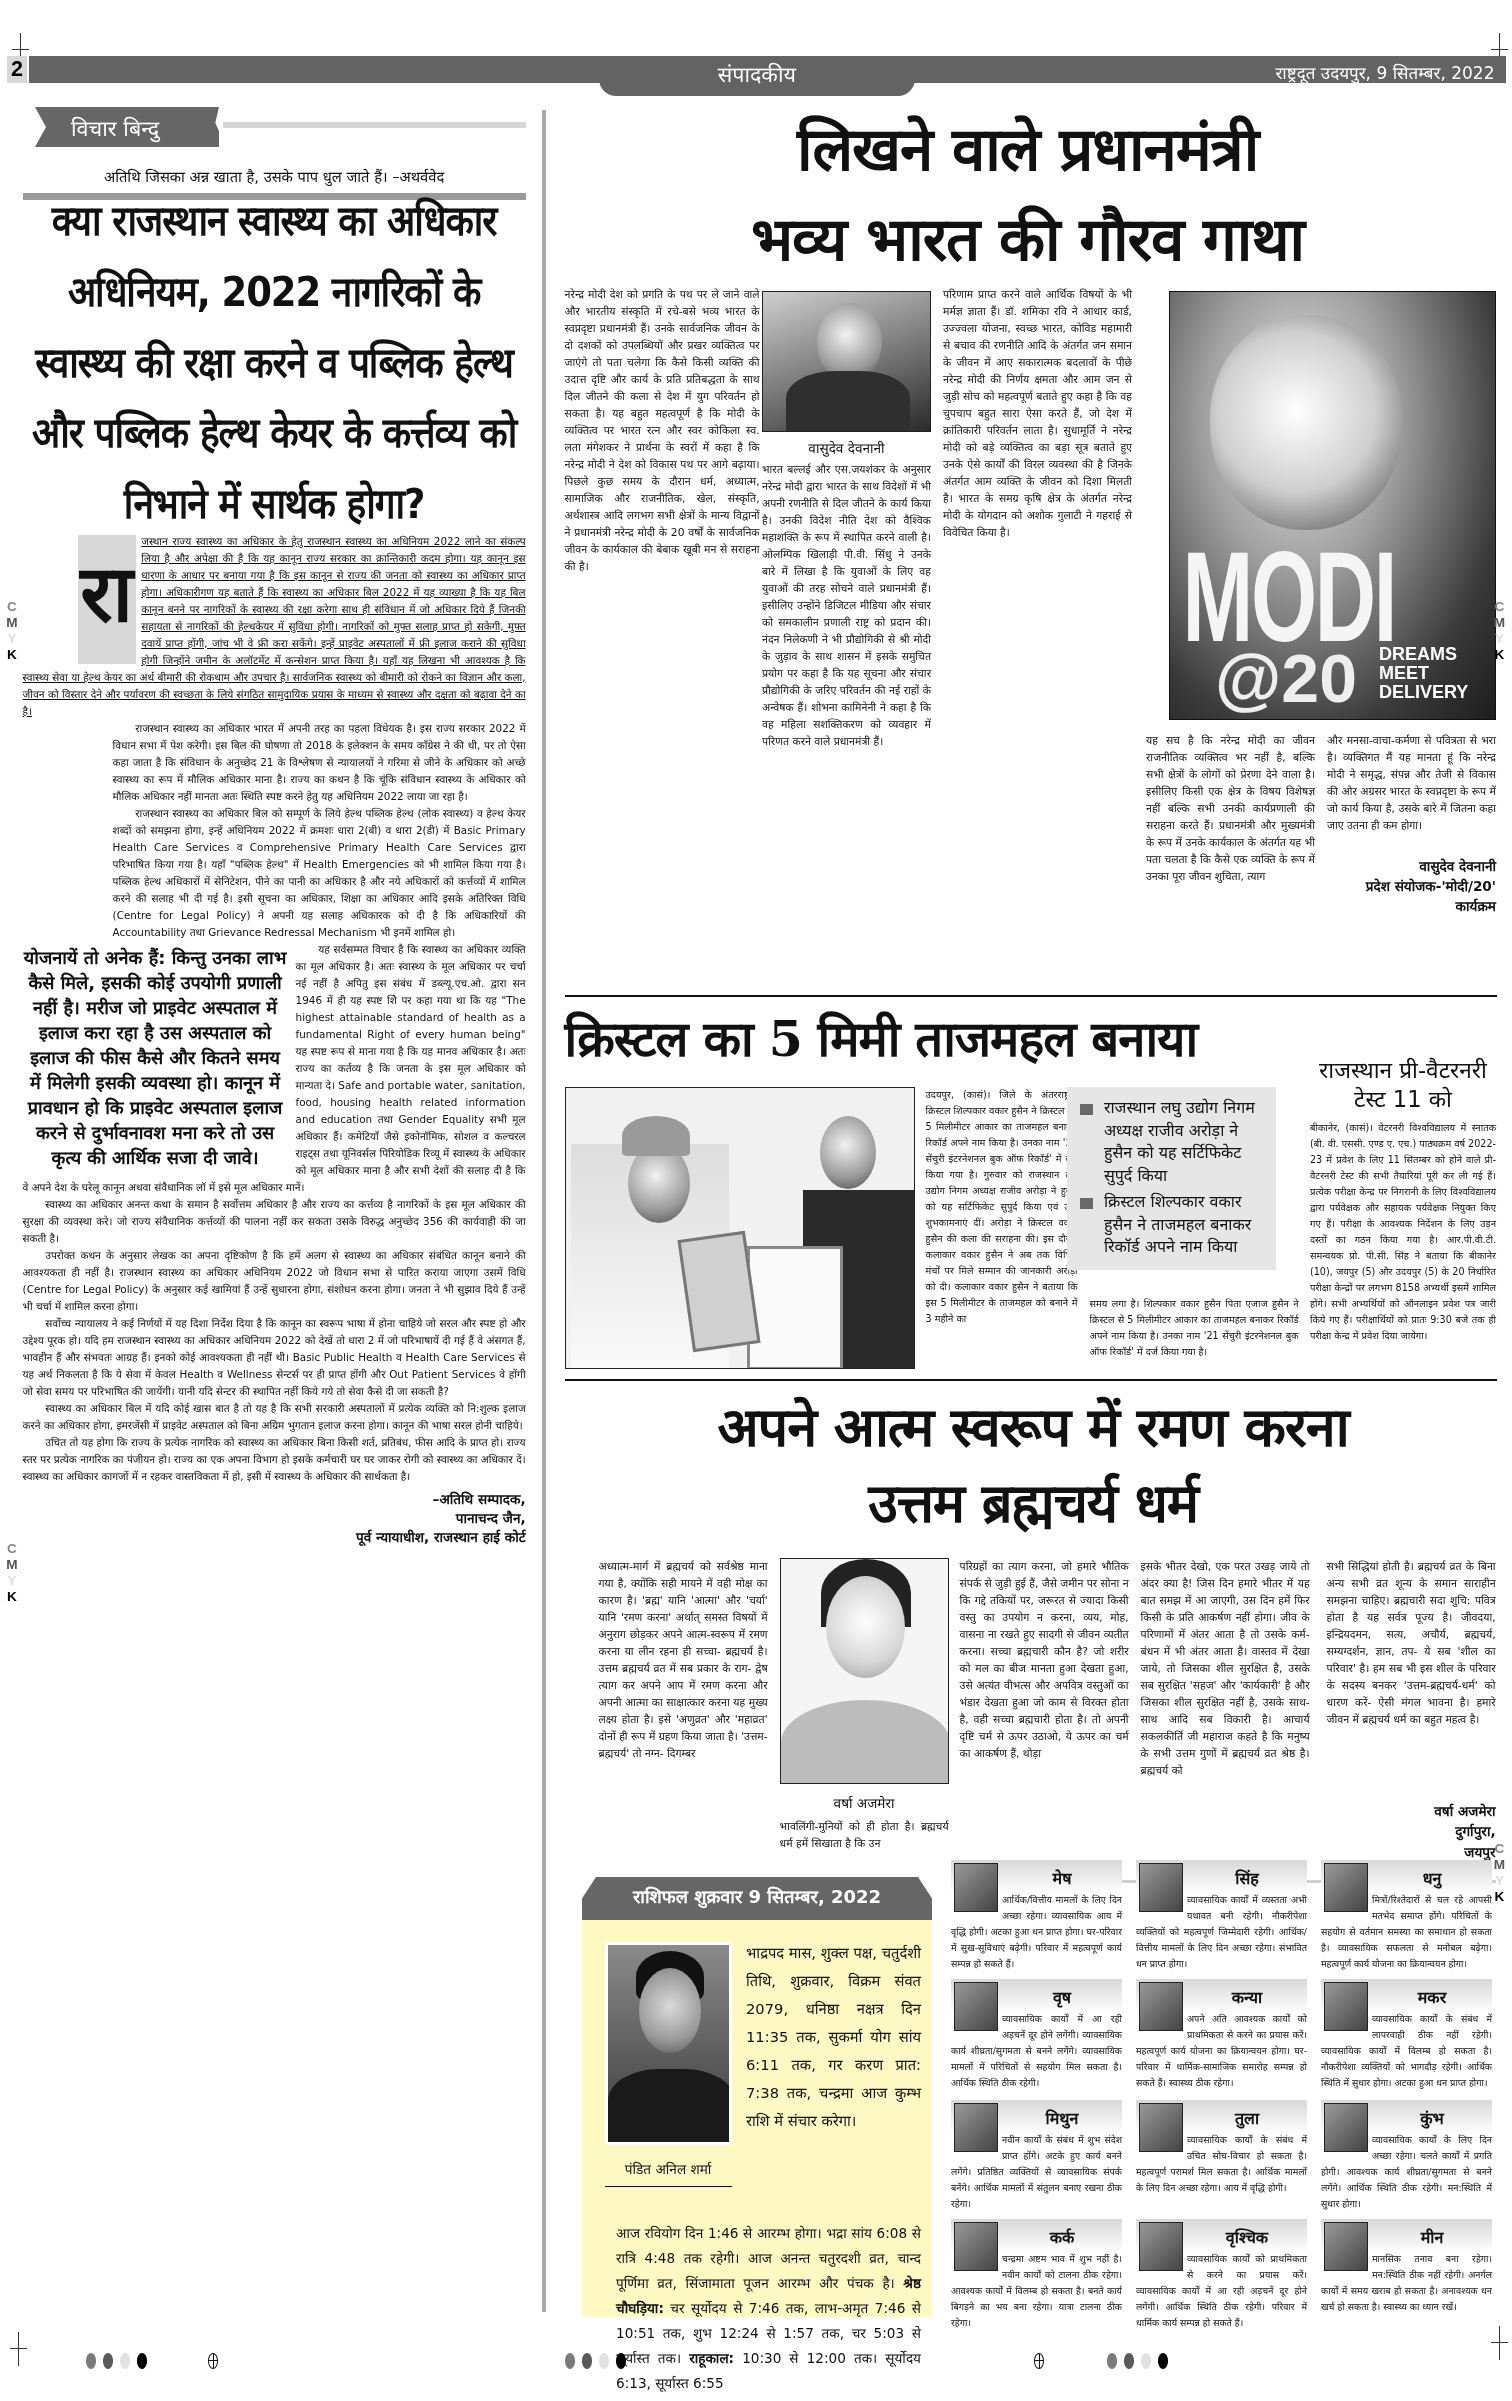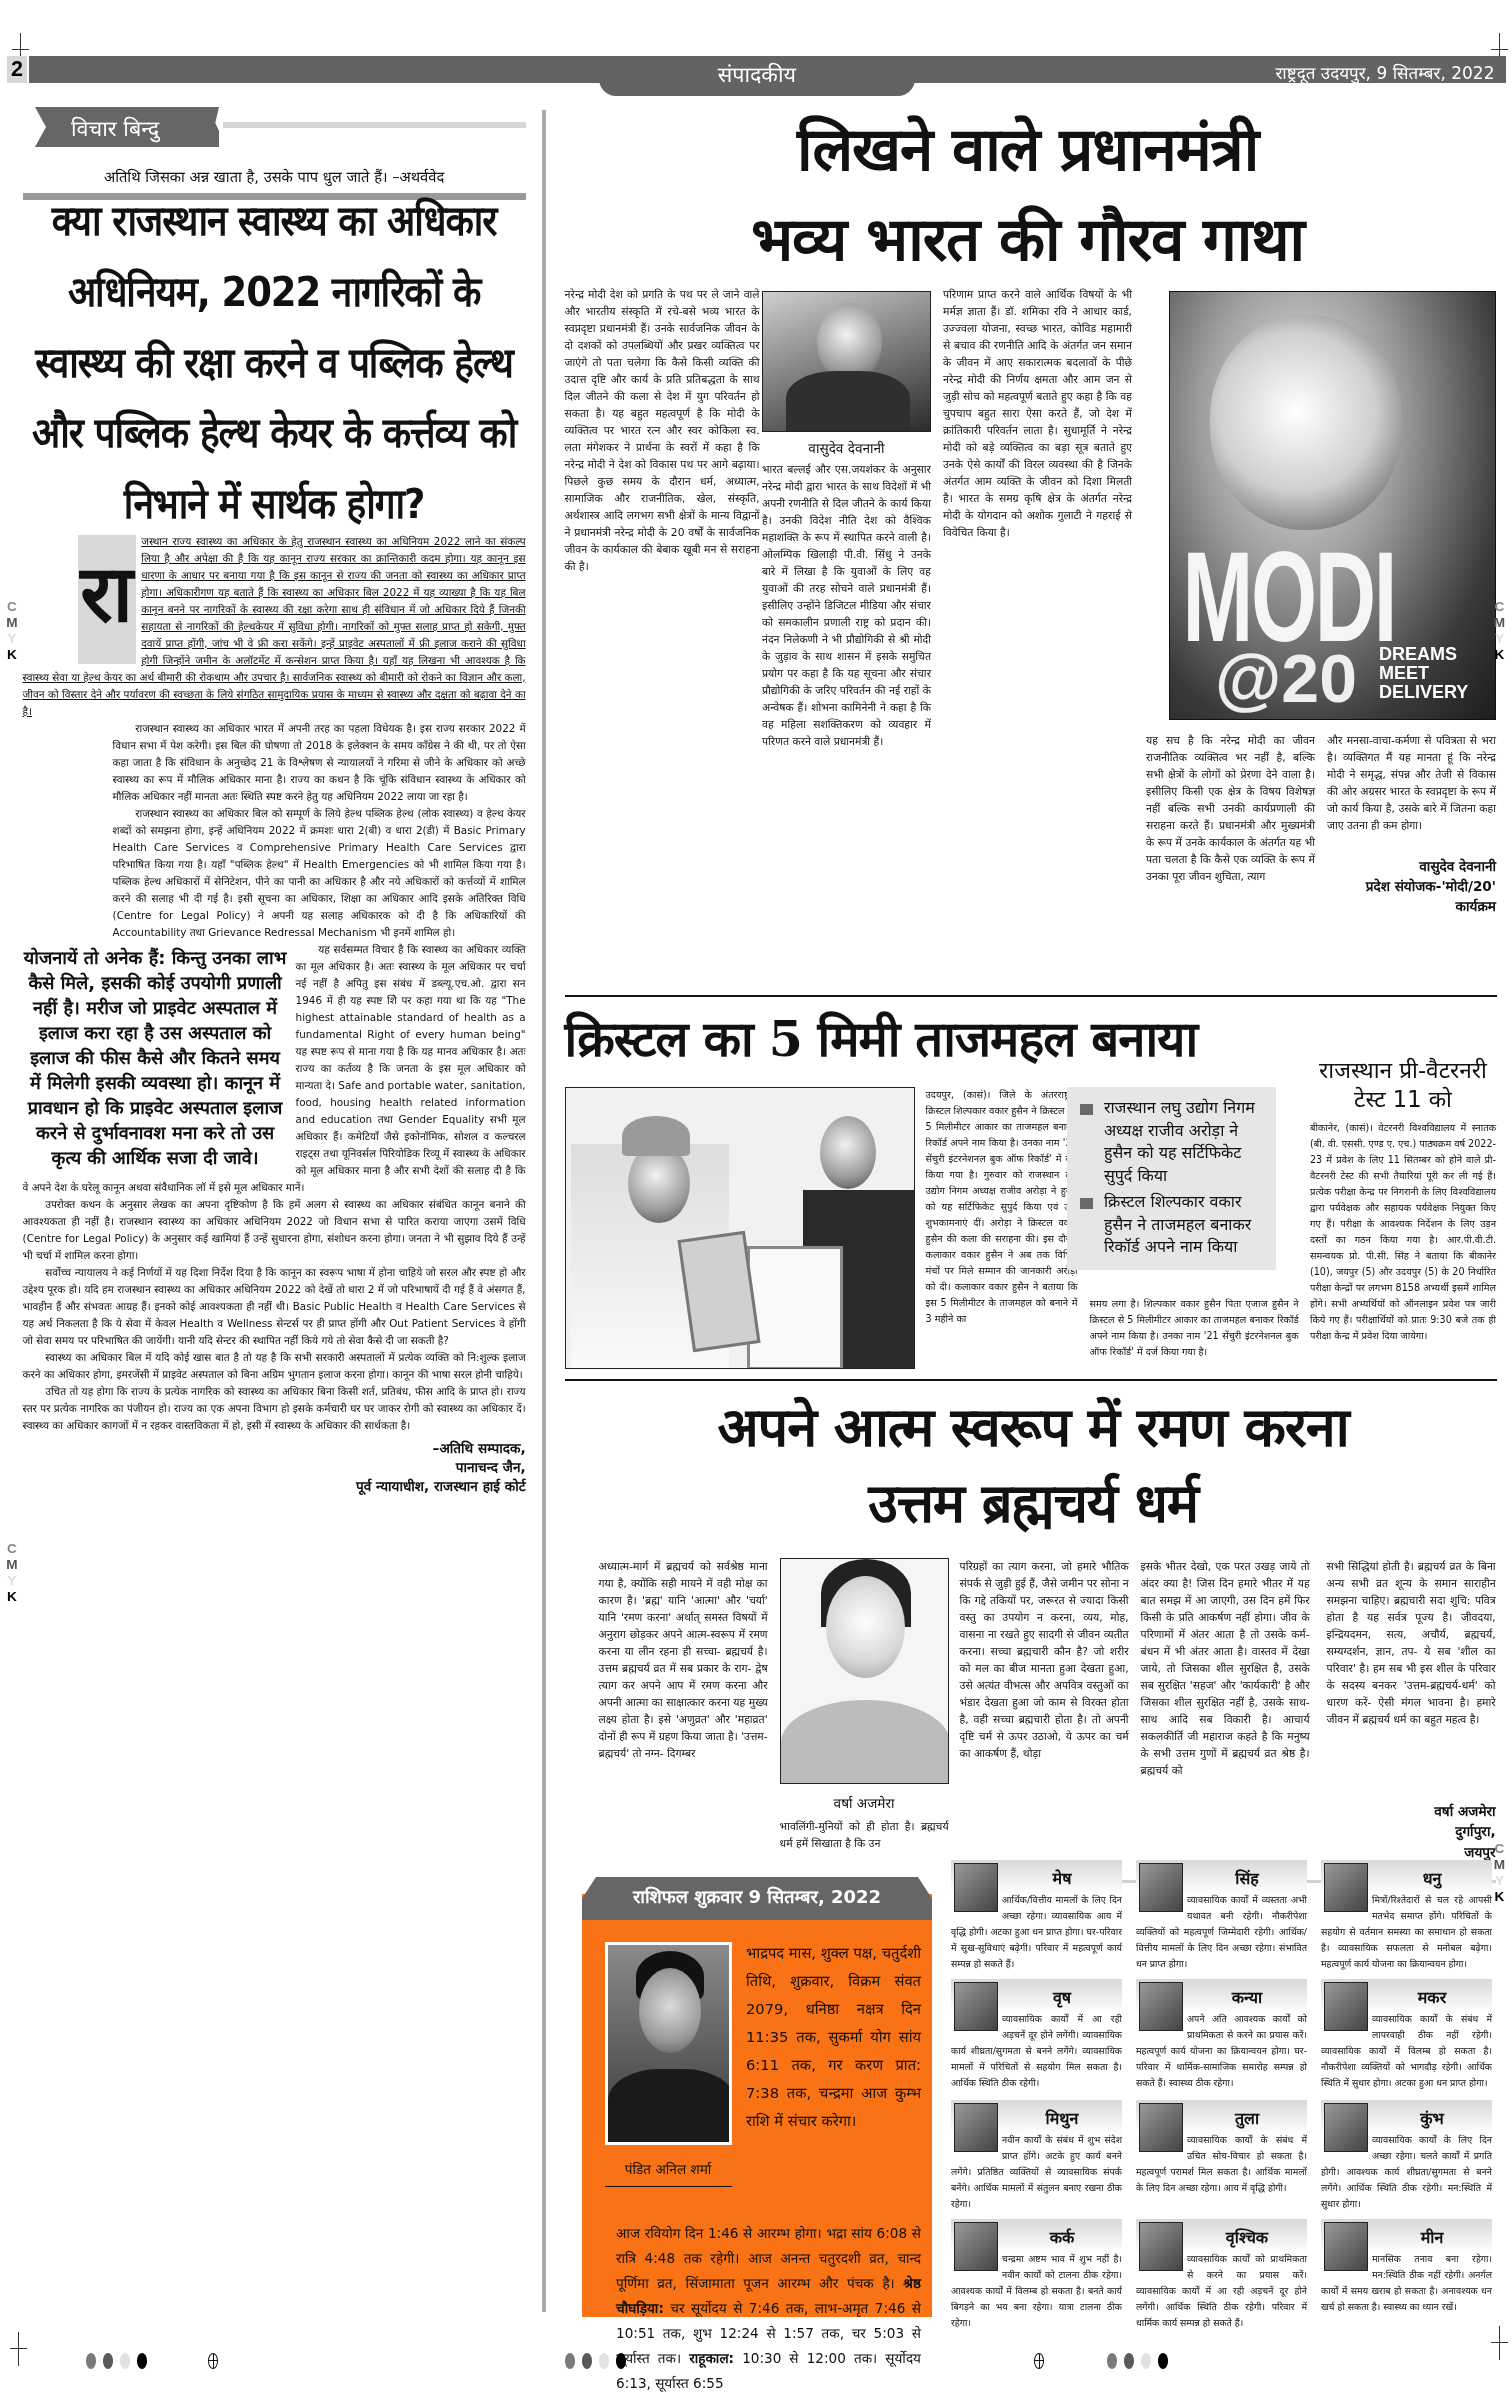--- a/index.html
+++ b/index.html
@@ -50,21 +50,21 @@
   .byline { text-align: right; font: bold 13.6px/20.3px "DejaVu Sans", sans-serif; }
 
   .hr-black { height: 2.3px; background: #111; }
   .headline-2 { font: bold 49px/62px "DejaVu Serif", serif; letter-spacing: -1.1px; }
   .side-head { font: 22.6px/29px "DejaVu Sans", sans-serif; text-align: center; }
   .highlights { background: #e6e6e6; padding: 10.2px 5.6px 8px 11.3px; font: 16px/22.6px "DejaVu Sans", sans-serif; }
   .highlights li { list-style: none; position: relative; padding-left: 26px; margin-bottom: 3.4px; }
   .highlights li::before { content: ""; position: absolute; left: 2.3px; top: 6.8px; width: 12.4px; height: 11.3px; background: #6a6a6a; }
 
   
-  .rashi-box { position: absolute; left: 582px; top: 1894px; width: 350px; height: 423px; background: #f97316; }
+  .rashi-box { position: absolute; left: 582px; top: 1894px; width: 350px; height: 423px; background: #fef9c3; }
   .rashi-header { position: absolute; left: 0; top: -17px; width: 350px; height: 43px; background: #666; clip-path: polygon(4% 0, 96% 0, 100% 50%, 100% 100%, 0 100%, 0 50%); color: #fff; font: bold 18px/40px "DejaVu Sans", sans-serif; text-align: center; }
   .rashi-text { position: absolute; font: 14.7px/28px "DejaVu Sans", sans-serif; text-align: justify; }
   .zodiac { position: absolute; width: 171px; height: 147px; }
   .zodiac .zhead { position: absolute; left: 0; top: 0; width: 100%; height: 34px; background: linear-gradient(#d8d8d8, #ffffff); }
   .zodiac .zimg { position: absolute; left: 3.4px; top: 3.4px; width: 44px; height: 49px; background: linear-gradient(135deg, #999, #444); border: 1.7px solid #222; }
   .zodiac .zname { position: absolute; left: 51px; top: 6.8px; right: 0; text-align: center; font: bold 16px "DejaVu Sans", sans-serif; }
   .zodiac .ztext { position: absolute; left: 0; top: 32px; width: 100%; font: 9.3px/16px "DejaVu Sans", sans-serif; text-align: justify; }
   .zodiac .ztext::before { content: ""; float: left; width: 51px; height: 22.6px; }
 
   .cmyk { position: absolute; width: 17px; text-align: center; font: bold 13.6px/16px "Liberation Sans", sans-serif; }
@@ -101,20 +101,21 @@
 
   <div class="body-text" style="margin-top:12.4px">
     <div class="dropcap">रा</div>
     <div class="body-inset" style="padding-left:0">
       <p style="text-indent:0">जस्थान राज्य स्वास्थ्य का अधिकार के हेतु राजस्थान स्वास्थ्य का अधिनियम 2022 लाने का संकल्प लिया है और अपेक्षा की है कि यह कानून राज्य सरकार का क्रान्तिकारी कदम होगा। यह कानून इस धारणा के आधार पर बनाया गया है कि इस कानून से राज्य की जनता को स्वास्थ्य का अधिकार प्राप्त होगा। अधिकारीगण यह बताते हैं कि स्वास्थ्य का अधिकार बिल 2022 में यह व्याख्या है कि यह बिल कानून बनने पर नागरिकों के स्वास्थ्य की रक्षा करेगा साथ ही संविधान में जो अधिकार दिये हैं जिनकी सहायता से नागरिकों की हेल्थकेयर में सुविधा होगी। नागरिकों को मुफ्त सलाह प्राप्त हो सकेगी, मुफ्त दवायें प्राप्त होंगी, जांच भी वे फ्री करा सकेंगे। इन्हें प्राइवेट अस्पतालों में फ्री इलाज कराने की सुविधा होगी जिन्होंने जमीन के अलॉटमेंट में कन्सेशन प्राप्त किया है। यहाँ यह लिखना भी आवश्यक है कि स्वास्थ्य सेवा या हेल्थ केयर का अर्थ बीमारी की रोकथाम और उपचार है। सार्वजनिक स्वास्थ्य को बीमारी को रोकने का विज्ञान और कला, जीवन को विस्तार देने और पर्यावरण की स्वच्छता के लिये संगठित सामुदायिक प्रयास के माध्यम से स्वास्थ्य और दक्षता को बढ़ावा देने का है।</p>
     </div>
     <p style="padding-left:90px">राजस्थान स्वास्थ्य का अधिकार भारत में अपनी तरह का पहला विधेयक है। इस राज्य सरकार 2022 में विधान सभा में पेश करेगी। इस बिल की घोषणा तो 2018 के इलेक्शन के समय कॉंग्रेस ने की थी, पर तो ऐसा कहा जाता है कि संविधान के अनुच्छेद 21 के विश्लेषण से न्यायालयों ने गरिमा से जीने के अधिकार को अच्छे स्वास्थ्य का रूप में मौलिक अधिकार माना है। राज्य का कथन है कि चूंकि संविधान स्वास्थ्य के अधिकार को मौलिक अधिकार नहीं मानता अतः स्थिति स्पष्ट करने हेतु यह अधिनियम 2022 लाया जा रहा है।</p>
     <p style="padding-left:90px">राजस्थान स्वास्थ्य का अधिकार बिल को सम्पूर्ण के लिये हेल्थ पब्लिक हेल्थ (लोक स्वास्थ्य) व हेल्थ केयर शब्दों को समझना होगा, इन्हें अधिनियम 2022 में क्रमशः धारा 2(बी) व धारा 2(डी) में Basic Primary Health Care Services व Comprehensive Primary Health Care Services द्वारा परिभाषित किया गया है। यहाँ "पब्लिक हेल्थ" में Health Emergencies को भी शामिल किया गया है। पब्लिक हेल्थ अधिकारों में सेनिटेशन, पीने का पानी का अधिकार है और नये अधिकारों को कर्त्तव्यों में शामिल करने की सलाह भी दी गई है। इसी सूचना का अधिकार, शिक्षा का अधिकार आदि इसके अतिरिक्त विधि (Centre for Legal Policy) ने अपनी यह सलाह अधिकारक को दी है कि अधिकारियों की Accountability तथा Grievance Redressal Mechanism भी इनमें शामिल हो।</p>
     <div class="pull-quote">योजनायें तो अनेक हैं: किन्तु उनका लाभ कैसे मिले, इसकी कोई उपयोगी प्रणाली नहीं है। मरीज जो प्राइवेट अस्पताल में इलाज करा रहा है उस अस्पताल को इलाज की फीस कैसे और कितने समय में मिलेगी इसकी व्यवस्था हो। कानून में प्रावधान हो कि प्राइवेट अस्पताल इलाज करने से दुर्भावनावश मना करे तो उस कृत्य की आर्थिक सजा दी जावे।</div>
     <p>यह सर्वसम्मत विचार है कि स्वास्थ्य का अधिकार व्यक्ति का मूल अधिकार है। अतः स्वास्थ्य के मूल अधिकार पर चर्चा नई नहीं है अपितु इस संबंध में डब्ल्यू.एच.ओ. द्वारा सन 1946 में ही यह स्पष्ट शेि पर कहा गया था कि यह "The highest attainable standard of health as a fundamental Right of every human being" यह स्पष्ट रूप से माना गया है कि यह मानव अधिकार है। अतः राज्य का कर्तव्य है कि जनता के इस मूल अधिकार को मान्यता दे। Safe and portable water, sanitation, food, housing health related information and education तथा Gender Equality सभी मूल अधिकार हैं। कमेटियाँ जैसे इकोनॉमिक, सोशल व कल्चरल राइट्स तथा यूनिवर्सल पिरियोडिक रिव्यू में स्वास्थ्य के अधिकार को मूल अधिकार माना है और सभी देशों की सलाह दी है कि वे अपने देश के घरेलू कानून अथवा संवैधानिक लॉ में इसे मूल अधिकार मानें।</p>
+    <p>स्वास्थ्य का अधिकार अनन्त कथा के समान है सर्वोत्तम अधिकार है और राज्य का कर्त्तव्य है नागरिकों के इस मूल अधिकार की सुरक्षा की व्यवस्था करे। जो राज्य संवैधानिक कर्त्तव्यों की पालना नहीं कर सकता उसके विरुद्ध अनुच्छेद 356 की कार्यवाही की जा सकती है।</p>
     <p>उपरोक्त कथन के अनुसार लेखक का अपना दृष्टिकोण है कि हमें अलग से स्वास्थ्य का अधिकार संबंधित कानून बनाने की आवश्यकता ही नहीं है। राजस्थान स्वास्थ्य का अधिकार अधिनियम 2022 जो विधान सभा से पारित कराया जाएगा उसमें विधि (Centre for Legal Policy) के अनुसार कई खामियां हैं उन्हें सुधारना होगा, संशोधन करना होगा। जनता ने भी सुझाव दिये हैं उन्हें भी चर्चा में शामिल करना होगा।</p>
     <p>सर्वोच्च न्यायालय ने कई निर्णयों में यह दिशा निर्देश दिया है कि कानून का स्वरूप भाषा में होना चाहिये जो सरल और स्पष्ट हो और उद्देश्य पूरक हो। यदि हम राजस्थान स्वास्थ्य का अधिकार अधिनियम 2022 को देखें तो धारा 2 में जो परिभाषायें दी गई हैं वे अंसगत हैं, भावहीन हैं और संभवतः आग्रह हैं। इनको कोई आवश्यकता ही नहीं थी। Basic Public Health व Health Care Services से यह अर्थ निकलता है कि ये सेवा में केवल Health व Wellness सेन्टर्स पर ही प्राप्त होंगी और Out Patient Services वे होंगी जो सेवा समय पर परिभाषित की जायेंगी। यानी यदि सेन्टर की स्थापित नहीं किये गये तो सेवा कैसे दी जा सकती है?</p>
     <p>स्वास्थ्य का अधिकार बिल में यदि कोई खास बात है तो यह है कि सभी सरकारी अस्पतालों में प्रत्येक व्यक्ति को नि:शुल्क इलाज करने का अधिकार होगा, इमरजेंसी में प्राइवेट अस्पताल को बिना अग्रिम भुगतान इलाज करना होगा। कानून की भाषा सरल होनी चाहिये।</p>
     <p>उचित तो यह होगा कि राज्य के प्रत्येक नागरिक को स्वास्थ्य का अधिकार बिना किसी शर्त, प्रतिबंध, फीस आदि के प्राप्त हो। राज्य स्तर पर प्रत्येक नागरिक का पंजीयन हो। राज्य का एक अपना विभाग हो इसके कर्मचारी घर घर जाकर रोगी को स्वास्थ्य का अधिकार दें। स्वास्थ्य का अधिकार कागजों में न रहकर वास्तविकता में हो, इसी में स्वास्थ्य के अधिकार की सार्थकता है।</p>
   </div>
   <div class="signature">
     <div>–अतिथि सम्पादक,</div>
     <div>पानाचन्द जैन,</div>
     <div>पूर्व न्यायाधीश, राजस्थान हाई कोर्ट</div>
   </div>

